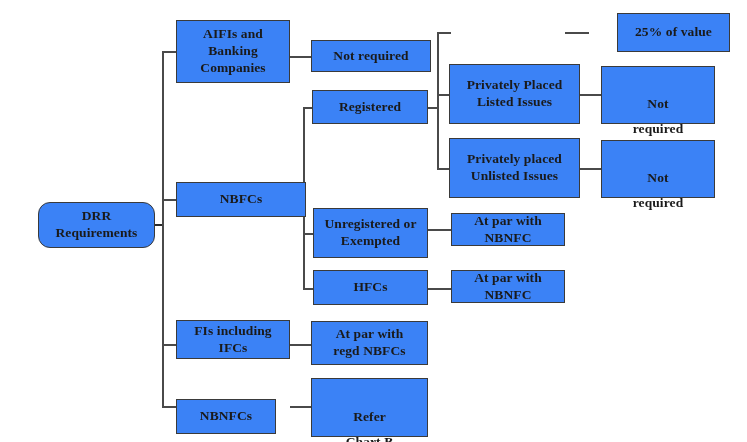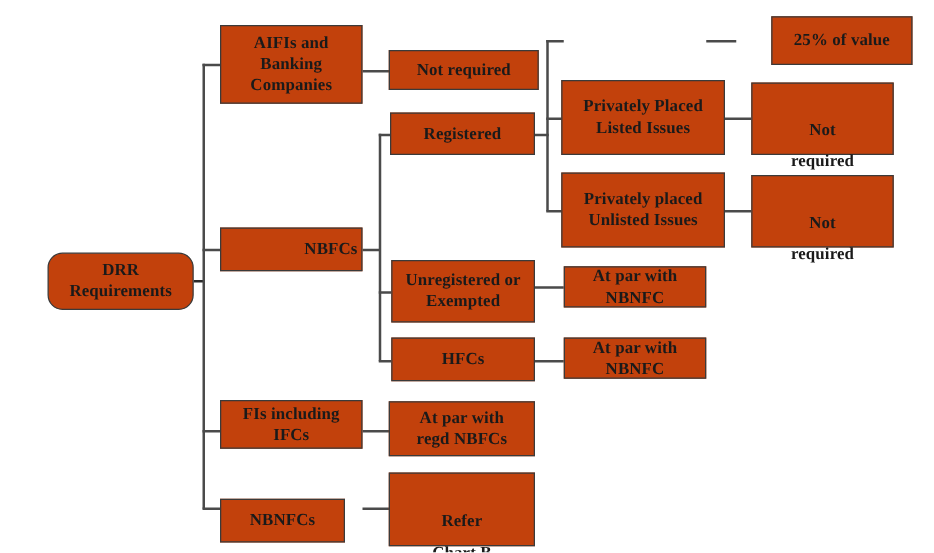--- a/index.html
+++ b/index.html
@@ -15,21 +15,21 @@
     position: relative;
     width: 747px;
     height: 442px;
     background: #ffffff;
     overflow: hidden;
   }
   .node {
     position: absolute;
     box-sizing: border-box;
     border: 1.5px solid #3a3a3a;
-    background: #c2410c;
+    background: #3b82f6;
     display: flex;
     align-items: center;
     justify-content: center;
     text-align: center;
     color: #1a1a1a;
     font-weight: bold;
     font-size: 13.5px;
     line-height: 1.25;
     letter-spacing: 0.1px;
     z-index: 2;
@@ -95,21 +95,21 @@
   <div class="node" style="left:176px; top:20px; width:114px; height:63px;">
     <span class="node-label">AIFIs and
 Banking
 Companies</span>
   </div>
 
   <div class="node" style="left:311px; top:40px; width:120px; height:32px;">
     <span class="node-label">Not required</span>
   </div>
 
-  <div class="node" style="left:176px; top:182px; width:114px; height:35px;justify-content:flex-end;">
+  <div class="node" style="left:176px; top:182px; width:130px; height:35px;">
     <span class="node-label">NBFCs</span>
   </div>
 
   <div class="node" style="left:312px; top:90px; width:116px; height:34px;">
     <span class="node-label">Registered</span>
   </div>
 
 
   <div class="node" style="left:588px; top:13px; width:113px; height:39px;margin-left:29px;">
     <span class="node-label">25% of value</span>

